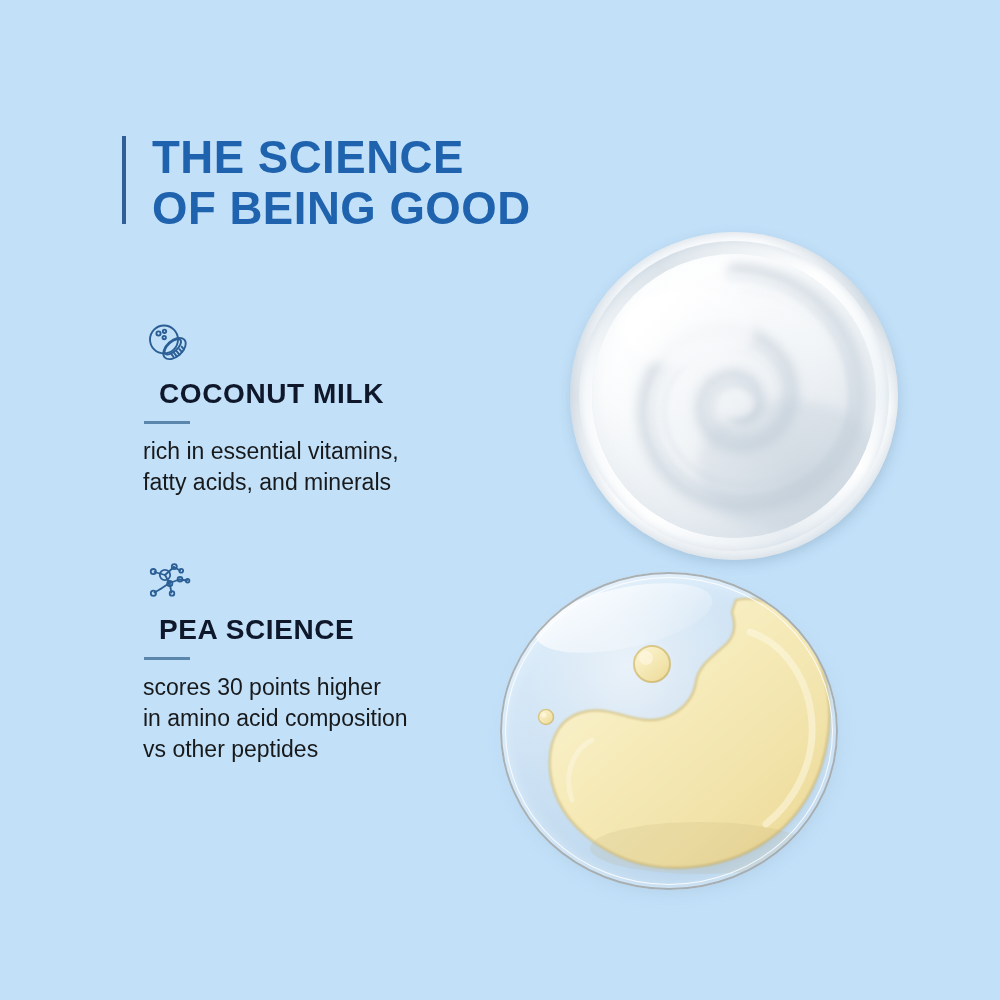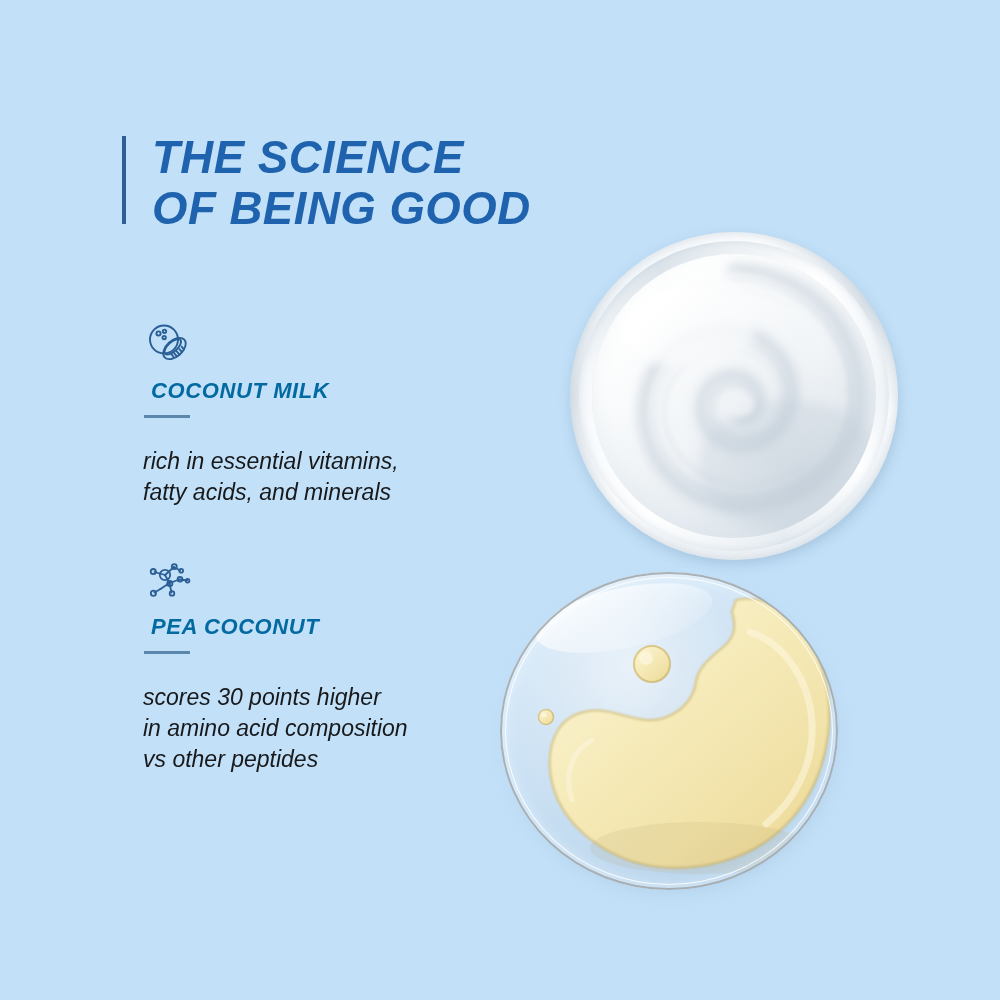--- a/index.html
+++ b/index.html
@@ -13,21 +13,20 @@
     overflow: hidden;
     font-family: "Liberation Sans", sans-serif;
     background: #c2e0f8;
   }
 
   #canvas {
     position: relative;
     width: 1000px;
     height: 1000px;
     background: #c2e0f8;
-    font-style: italic;
   }
 
   
   .heading-block {
     position: absolute;
     left: 122px;
     top: 131px;
     width: 470px;
   }
   .accent-bar {
@@ -62,36 +61,36 @@
   }
   .feature.coconut { top: 318px; }
   .feature.peptide { top: 554px; }
 
   .feature-icon {
     display: block;
     width: 50px;
     height: 50px;
   }
   .feature-title {
-    margin: 10px 0 0 8px;
+    margin: 10px 0 0 16px;
     font-family: "Liberation Sans Narrow", "Liberation Sans", sans-serif;
     font-weight: bold;
-    font-size: 22px;
+    font-size: 28px;
     letter-spacing: 0.6px;
-    color: #0369a1;
+    color: #0f172a;
     white-space: nowrap;
   }
   .feature-rule {
     width: 46px;
     height: 3px;
     background: #5b87ad;
     margin: 11px 0 0 1px;
   }
   .feature-body {
-    margin: 28px 0 0 0;
+    margin: 12px 0 0 0;
     font-family: "Liberation Sans", sans-serif;
     font-size: 23px;
     line-height: 31px;
     color: #18191b;
     white-space: pre-line;
   }
 
   
   .cream-dish {
     position: absolute;
@@ -323,21 +322,21 @@
           <circle cx="38.2" cy="16.8" r="1.9"></circle>
           <circle cx="10.3" cy="17.6" r="2.6"></circle>
           <circle cx="26.8" cy="29.4" r="2.6"></circle>
           <circle cx="37" cy="25.3" r="2.4"></circle>
           <circle cx="44.6" cy="26.8" r="1.8"></circle>
           <circle cx="10.4" cy="39.2" r="2.6"></circle>
           <circle cx="29" cy="39.4" r="2.3"></circle>
         </g>
       </svg>
     </span>
-    <div class="feature-title">PEA COCONUT</div>
+    <div class="feature-title">PEA SCIENCE</div>
     <div class="feature-rule"></div>
     <div class="feature-body">scores 30 points higher
 in amino acid composition
 vs other peptides</div>
   </div>
 
   <div class="cream-dish">
     <div class="cream-shadow"></div>
     <div class="cream-rim"></div>
     <div class="cream-rim-inner"></div>

